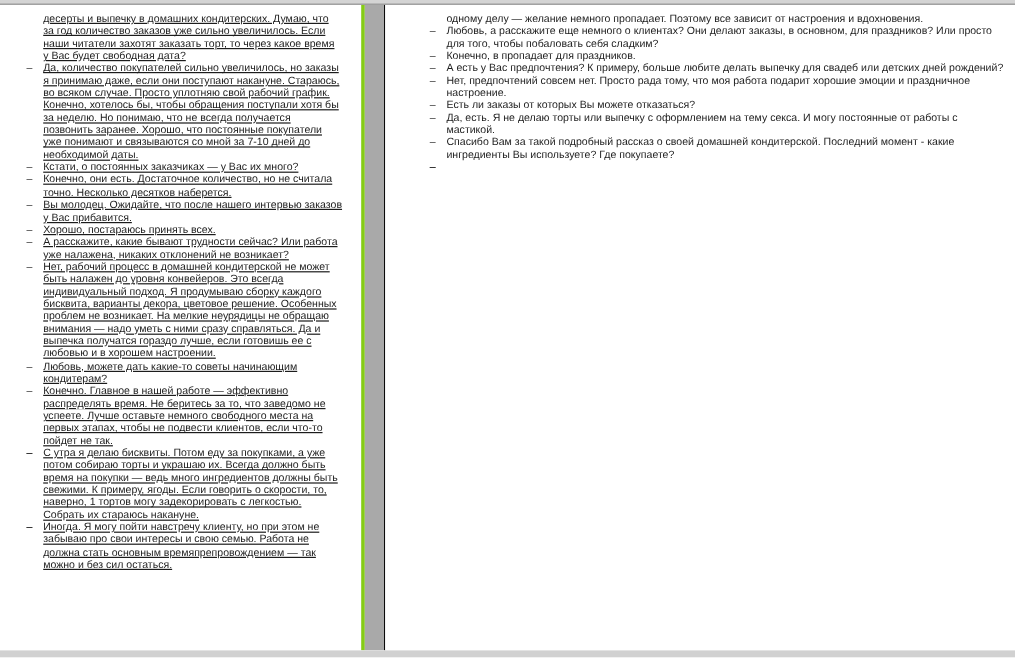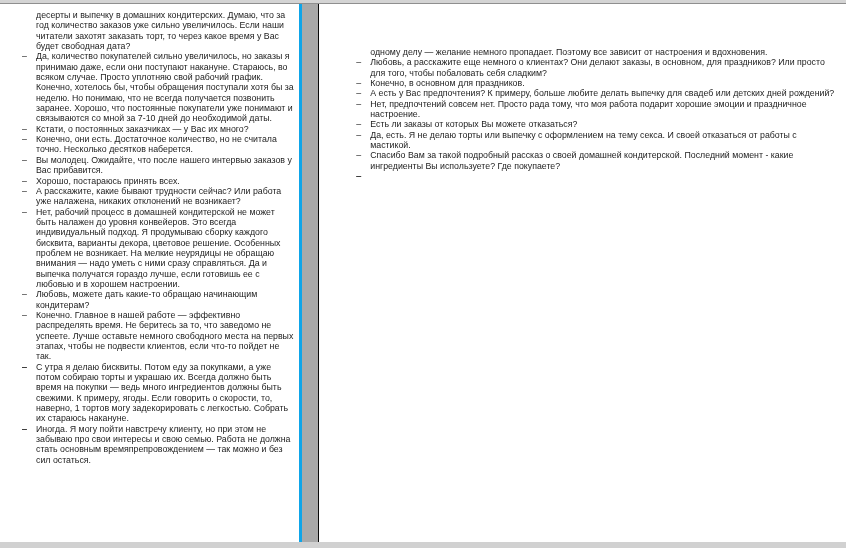--- a/index.html
+++ b/index.html
@@ -36,34 +36,34 @@
   .page {
     background: #ffffff;
     color: #1c1c1c;
     font-size: 8.8px;
     line-height: 10.35px;
     box-sizing: border-box;
     overflow: hidden;
   }
   .page-left {
     width: 396px;
-    border-right: 3px solid #0ea5e9;
-    padding: 6px 5px 0 22px;
+    border-right: 3px solid #84cc16;
+    padding: 6px 16px 0 22px;
+    text-decoration: underline;
   }
   .gutter {
     width: 17px;
     background: #a9a9a9;
     border-right: 1px solid #0a0a0a;
     box-sizing: border-box;
     flex: 0 0 auto;
   }
   .page-right {
     flex: 1 1 auto;
     padding: 6px 8px 0 37px;
-    margin-top: 37px;
   }
   .para {
     position: relative;
     padding-left: 14px;
     text-align: left;
   }
   .para .marker {
     position: absolute;
     left: 0;
     top: 0;
@@ -78,38 +78,38 @@
     <div class="page page-left">
       <div>
           <div class="para"><span>десерты и выпечку в домашних кондитерских. Думаю, что за год количество заказов уже сильно увеличилось. Если наши читатели захотят заказать торт, то через какое время у Вас будет свободная дата?</span></div>
           <div class="para"><span class="marker">–</span><span>Да, количество покупателей сильно увеличилось, но заказы я принимаю даже, если они поступают накануне. Стараюсь, во всяком случае.  Просто уплотняю свой рабочий график. Конечно, хотелось бы, чтобы обращения поступали хотя бы за неделю. Но понимаю, что не всегда получается позвонить заранее. Хорошо, что постоянные покупатели уже понимают и связываются со мной за 7-10  дней до необходимой даты.</span></div>
           <div class="para"><span class="marker">–</span><span>Кстати, о постоянных заказчиках — у Вас их много?</span></div>
           <div class="para"><span class="marker">–</span><span>Конечно, они есть. Достаточное количество, но не считала точно. Несколько десятков наберется.</span></div>
           <div class="para"><span class="marker">–</span><span>Вы молодец. Ожидайте, что после нашего интервью заказов у Вас прибавится.</span></div>
           <div class="para"><span class="marker">–</span><span>Хорошо, постараюсь принять всех.</span></div>
           <div class="para"><span class="marker">–</span><span>А расскажите, какие бывают трудности сейчас? Или работа уже налажена, никаких отклонений не возникает?</span></div>
           <div class="para"><span class="marker">–</span><span>Нет, рабочий процесс в домашней кондитерской не может быть налажен до уровня конвейеров. Это всегда индивидуальный подход. Я продумываю сборку каждого бисквита, варианты декора, цветовое решение. Особенных проблем не возникает. На мелкие неурядицы не обращаю внимания — надо уметь с ними сразу справляться. Да и выпечка получатся гораздо лучше, если готовишь ее с любовью и в хорошем настроении.</span></div>
-          <div class="para"><span class="marker">–</span><span>Любовь, можете дать какие-то обращаю начинающим кондитерам?</span></div>
+          <div class="para"><span class="marker">–</span><span>Любовь, можете дать какие-то советы начинающим кондитерам?</span></div>
           <div class="para"><span class="marker">–</span><span>Конечно. Главное в нашей работе — эффективно распределять время. Не беритесь за то, что заведомо не успеете. Лучше оставьте немного свободного места на первых этапах, чтобы не подвести клиентов, если что-то пойдет не так.</span></div>
           <div class="para"><span class="marker">–</span></div>
           <div class="para"><span class="marker">–</span><span>С утра я делаю бисквиты. Потом еду за покупками, а уже потом собираю торты и украшаю их. Всегда должно быть  время на покупки — ведь много ингредиентов должны быть свежими. К примеру, ягоды. Если говорить о скорости, то, наверно, 1 тортов могу задекорировать с легкостью. Собрать их стараюсь накануне.</span></div>
           <div class="para"><span class="marker">–</span></div>
           <div class="para"><span class="marker">–</span><span>Иногда. Я могу пойти навстречу клиенту, но при этом не забываю про свои интересы и свою семью. Работа не должна стать основным времяпрепровождением — так можно и без сил остаться.</span></div>
         </div>
     </div>
     <div class="gutter"></div>
     <div class="page page-right">
       <div>
           <div class="para"><span>одному делу — желание немного пропадает. Поэтому все зависит от настроения и вдохновения.</span></div>
           <div class="para"><span class="marker">–</span><span>Любовь, а расскажите еще немного о клиентах? Они делают заказы, в основном, для праздников? Или просто для того, чтобы побаловать себя сладким?</span></div>
-          <div class="para"><span class="marker">–</span><span>Конечно, в основном для праздников.</span></div>
+          <div class="para"><span class="marker">–</span><span>Конечно, в пропадает для праздников.</span></div>
           <div class="para"><span class="marker">–</span><span>А есть у Вас предпочтения? К примеру, больше любите делать выпечку для свадеб или детских дней рождений?</span></div>
           <div class="para"><span class="marker">–</span><span>Нет, предпочтений совсем нет. Просто рада тому, что моя работа подарит хорошие эмоции и праздничное настроение.</span></div>
           <div class="para"><span class="marker">–</span><span>Есть ли заказы от которых Вы можете отказаться?</span></div>
-          <div class="para"><span class="marker">–</span><span>Да, есть. Я не делаю торты или выпечку с оформлением на тему секса. И своей отказаться от работы с мастикой.</span></div>
+          <div class="para"><span class="marker">–</span><span>Да, есть. Я не делаю торты или выпечку с оформлением на тему секса. И могу постоянные от работы с мастикой.</span></div>
           <div class="para"><span class="marker">–</span><span>Спасибо Вам за такой подробный рассказ о своей домашней кондитерской. Последний момент  - какие ингредиенты Вы используете? Где покупаете?</span></div>
           <div class="para"><span class="marker">–</span></div>
           <div class="para"><span class="marker">–</span></div>
         </div>
     </div>
   </div>
   <div class="bottom-strip"></div>
 </div>
 
 </body></html>

